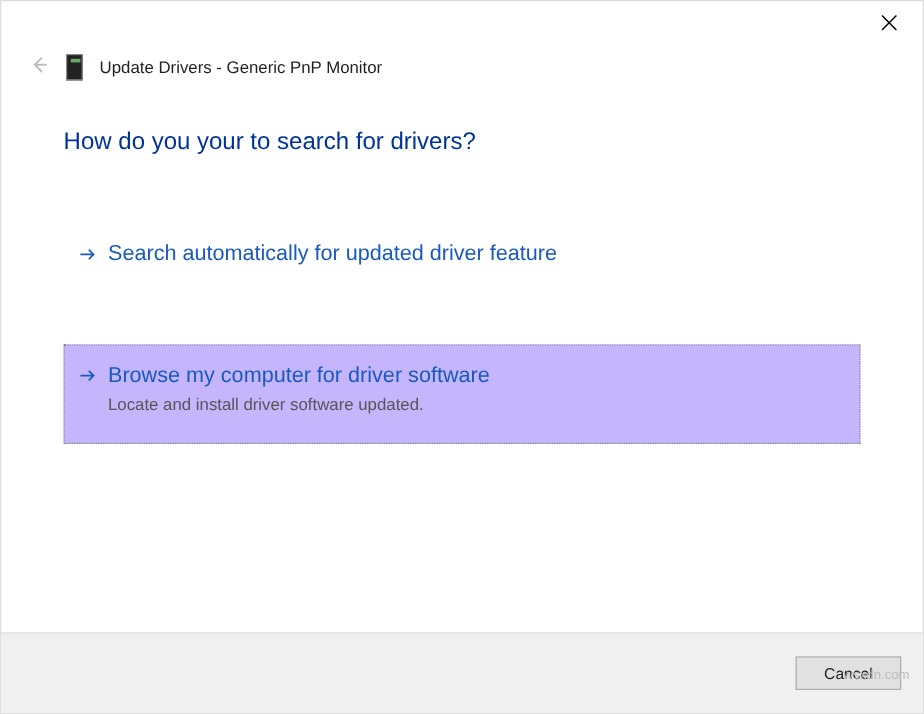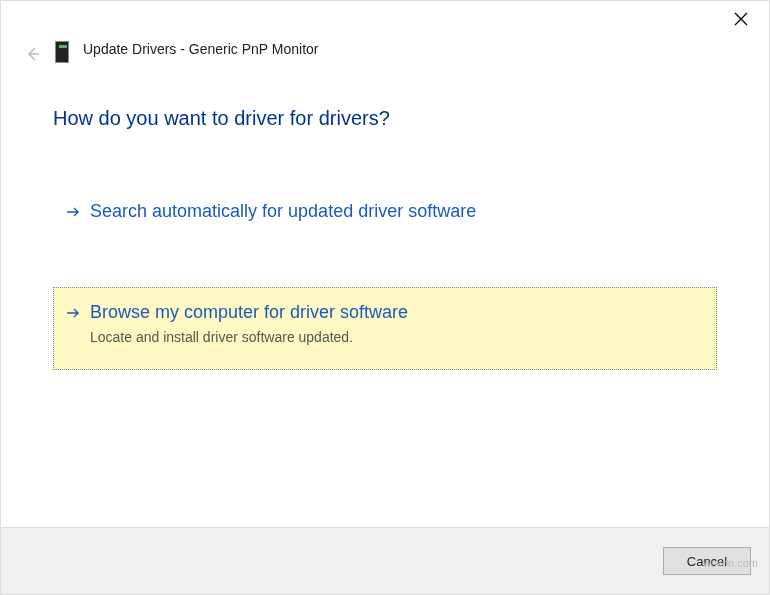--- a/index.html
+++ b/index.html
@@ -30,20 +30,21 @@
       height: 28px;
       display: flex;
       align-items: center;
       justify-content: center;
       cursor: pointer;
       color: #000;
     }
     .close-btn svg { width: 14px; height: 14px; }
     .header-row {
       display: flex;
+      align-items: center;
       padding: 0 0 0 24px;
       gap: 14px;
       height: 30px;
     }
     .back-arrow {
       color: #bdbdbd;
       display: flex;
       align-items: center;
     }
     .back-arrow svg { width: 16px; height: 16px; }
@@ -76,21 +77,21 @@
       font-weight: 400;
       margin-bottom: 56px;
     }
     .option {
       margin-bottom: 38px;
       padding: 14px 20px 22px 12px;
       border: 1px solid transparent;
     }
     .option.selected {
       border: 1px dotted #888;
-      background: #fef9c3;
+      background: #c4b5fd;
       margin-bottom: 10px;
     }
     .option-row {
       display: flex;
       align-items: flex-start;
       gap: 10px;
     }
     .opt-arrow {
       color: #1a5abf;
       padding-top: 4px;
@@ -162,31 +163,31 @@
             <path d="M10 2 L4 8 L10 14" fill="none" stroke="#bdbdbd" stroke-width="1.6"></path>
             <line x1="4" y1="8" x2="14" y2="8" stroke="#bdbdbd" stroke-width="1.6"></line>
           </svg>
       </span>
     </div>
     <span class="device-icon"></span>
     <span class="header-title">Update Drivers - Generic PnP Monitor</span>
   </div>
 
   <div class="content">
-    <h1 class="heading">How do you want to driver for drivers?</h1>
+    <h1 class="heading">How do you your to search for drivers?</h1>
 
     <div class="option">
       <div class="option-row">
         <div class="opt-arrow">
           <svg viewBox="0 0 14 14">
               <path d="M1 7 L12 7 M8 3 L12 7 L8 11" fill="none" stroke="#1a5abf" stroke-width="1.4"></path>
             </svg>
         </div>
         <div class="option-text">
-          <div class="option-title">Search automatically for updated driver software</div>
+          <div class="option-title">Search automatically for updated driver feature</div>
         </div>
       </div>
     </div>
 
     <div class="option selected">
       <div class="option-row">
         <div class="opt-arrow">
           <svg viewBox="0 0 14 14">
               <path d="M1 7 L12 7 M8 3 L12 7 L8 11" fill="none" stroke="#1a5abf" stroke-width="1.4"></path>
             </svg>

